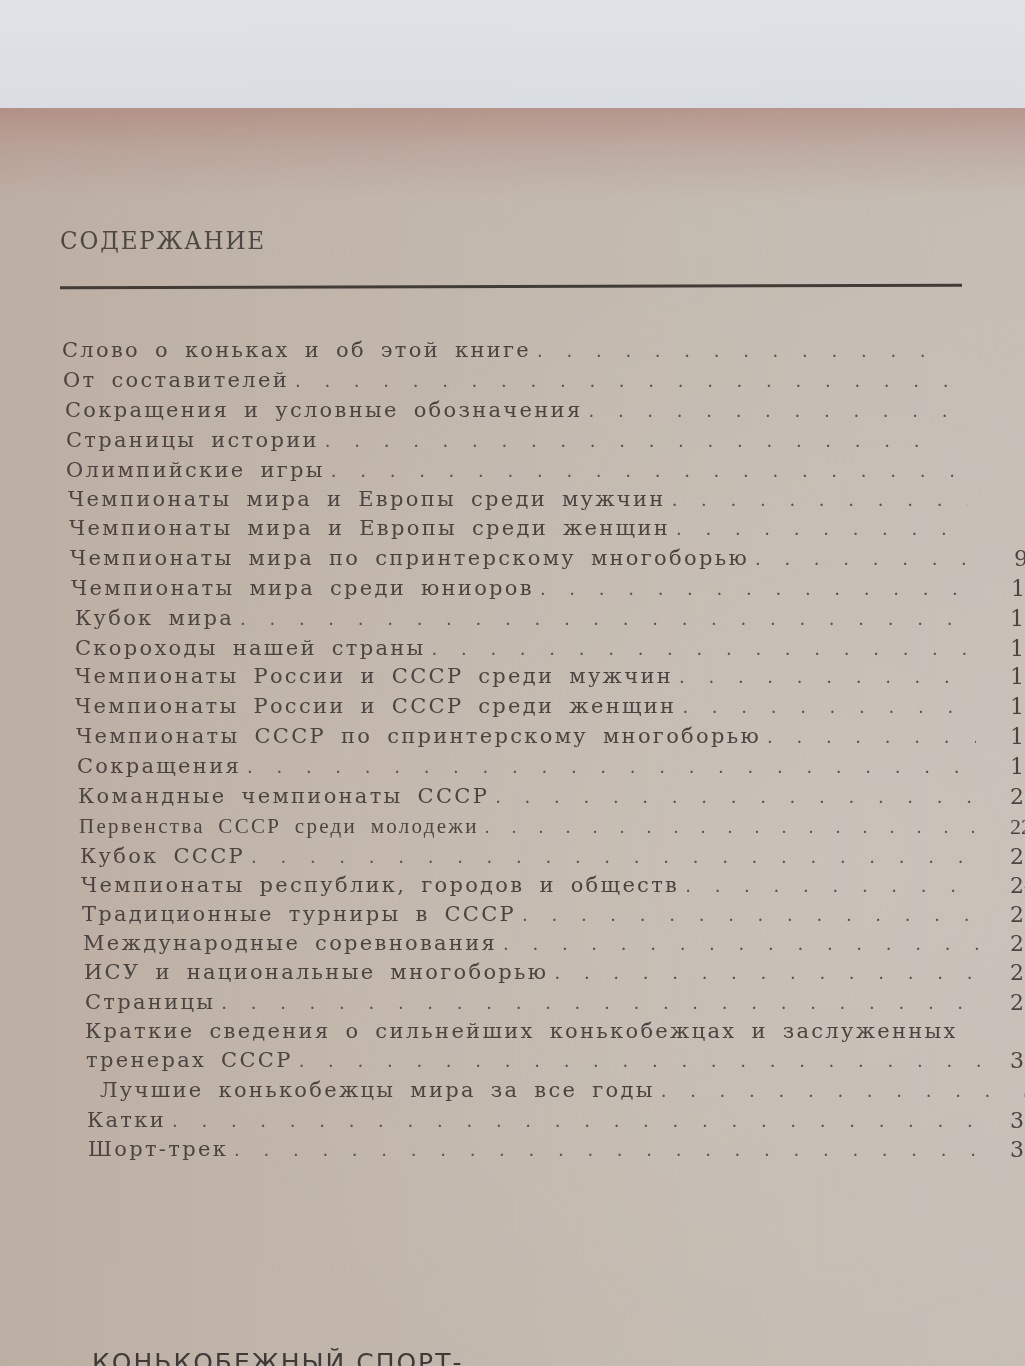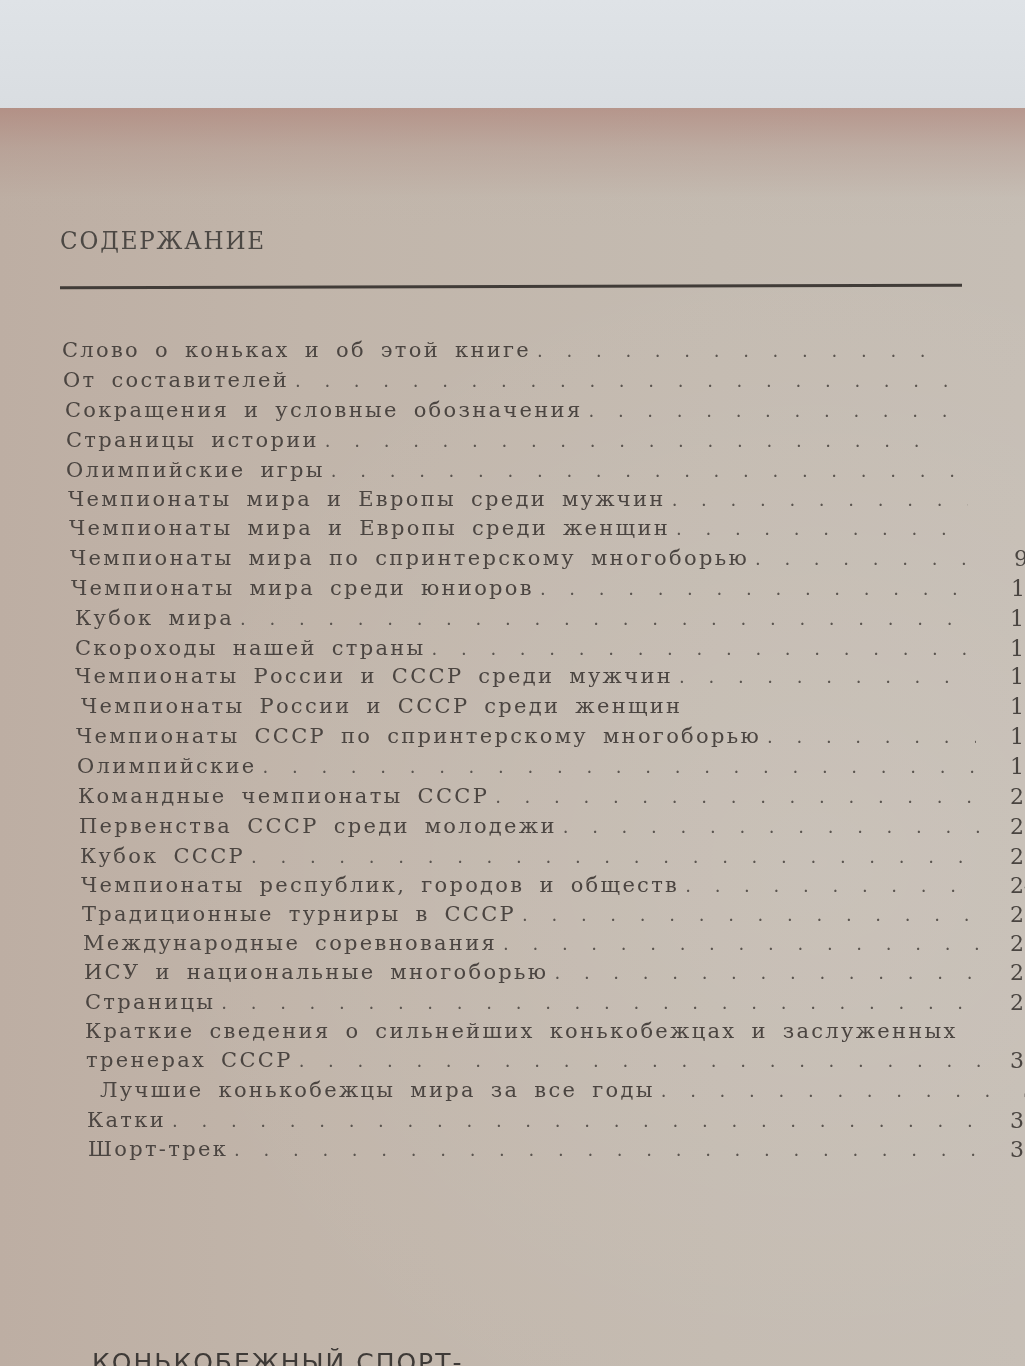--- a/index.html
+++ b/index.html
@@ -156,41 +156,41 @@
   <div class="toc-row" style="left:75px; top:300px; width:900px;">
     <span class="label">Скороходы нашей страны</span>
     <span class="leader"></span>
     <span class="page-num" style="left:935px;">12</span>
   </div>
   <div class="toc-row" style="left:75px; top:328px; width:900px;">
     <span class="label">Чемпионаты России и СССР среди мужчин</span>
     <span class="leader"></span>
     <span class="page-num" style="left:935px;">1</span>
   </div>
-  <div class="toc-row" style="left:75px; top:358px; width:900px;flex-direction:column;">
+  <div class="toc-row" style="left:75px; top:358px; width:900px;">
     <span class="label">Чемпионаты России и СССР среди женщин</span>
     <span class="leader"></span>
     <span class="page-num" style="left:935px;">16</span>
   </div>
   <div class="toc-row" style="left:76px; top:388px; width:900px;">
     <span class="label">Чемпионаты СССР по спринтерскому многоборью</span>
     <span class="leader"></span>
     <span class="page-num" style="left:934px;">18</span>
   </div>
   <div class="toc-row" style="left:77px; top:418px; width:900px;">
-    <span class="label">Олимпийские</span>
+    <span class="label">Сокращения</span>
     <span class="leader"></span>
     <span class="page-num" style="left:933px;">19</span>
   </div>
   <div class="toc-row" style="left:78px; top:448px; width:900px;">
     <span class="label">Командные чемпионаты СССР</span>
     <span class="leader"></span>
     <span class="page-num" style="left:932px;">2</span>
   </div>
-  <div class="toc-row" style="left:79px; top:478px; width:900px;">
+  <div class="toc-row" style="left:79px; top:478px; width:900px;font-family:Liberation Serif, serif;">
     <span class="label">Первенства СССР среди молодежи</span>
     <span class="leader"></span>
     <span class="page-num" style="left:931px;">22</span>
   </div>
   <div class="toc-row" style="left:80px; top:508px; width:900px;">
     <span class="label">Кубок СССР</span>
     <span class="leader"></span>
     <span class="page-num" style="left:930px;">23</span>
   </div>
   <div class="toc-row" style="left:81px; top:537px; width:900px;">

